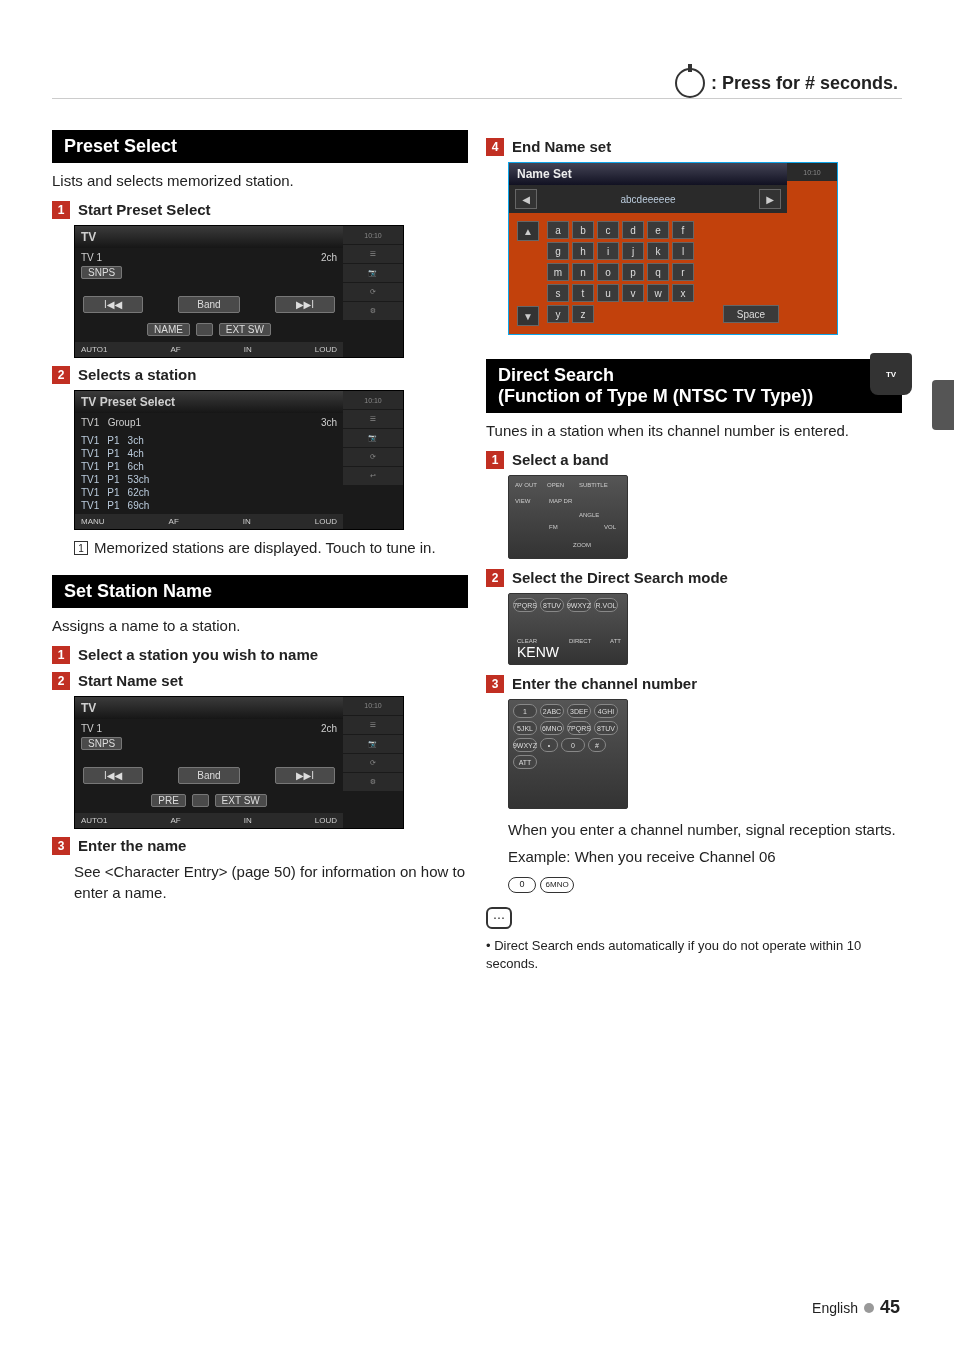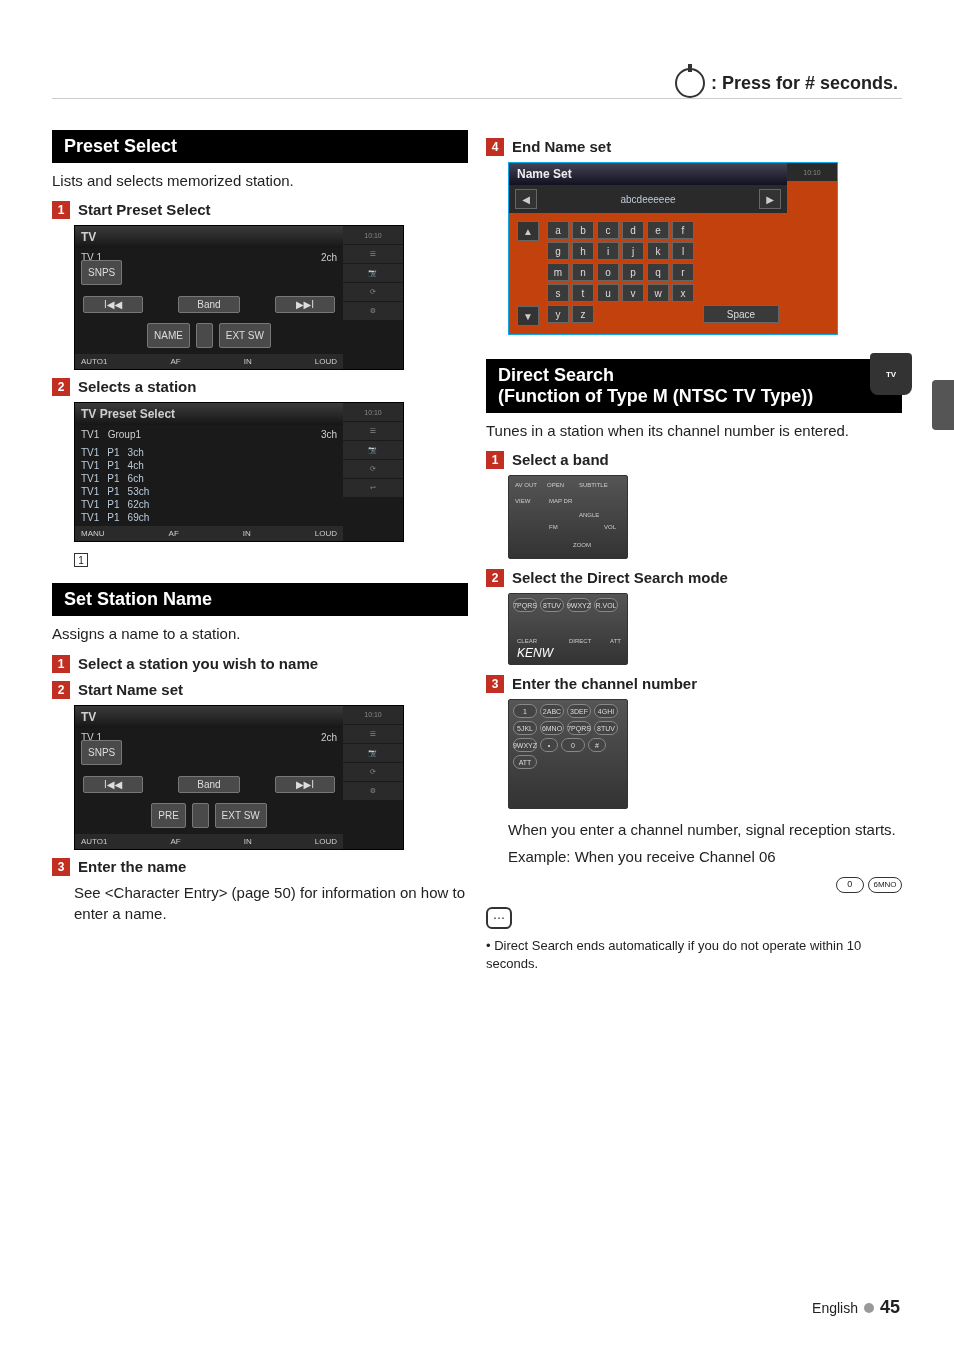--- a/index.html
+++ b/index.html
@@ -15,21 +15,21 @@
   .section-bar { background:#000; color:#fff; font-weight:700; font-size:18px; padding:6px 12px; margin-bottom:8px; position:relative;}
   .section-bar.with-icon { padding-right:50px; }
   .tv-badge { position:absolute; right:-10px; top:-6px; width:42px; height:42px; background:#333; border-radius:4px 4px 8px 8px; display:flex; align-items:center; justify-content:center; color:#fff; font-size:8px;}
   .body-text { font-size:15px; line-height:1.35; margin:4px 0 10px 0; }
   .step { display:flex; align-items:flex-start; gap:8px; margin:8px 0 6px 0;}
   .step-num { width:18px; height:18px; background:#c12f22; color:#fff; font-size:12px; font-weight:700; display:flex; align-items:center; justify-content:center;}
   .step-label { font-weight:700; font-size:15px; }
   .screenshot { width:330px; margin:4px 0 8px 22px; background:#1a1a1a; border:1px solid #000; color:#cfcfcf; font-size:10px;}
   .screenshot .titlebar { background:linear-gradient(#3b3b3b,#161616); padding:4px 6px; font-size:12px; font-weight:700;}
   .screenshot .sub { padding:4px 6px; display:flex; justify-content:space-between;}
-  .btn-sm { background:#4a4a4a; border:1px solid #777; color:#ddd; padding:6px 6px; font-size:10px; border-radius:2px;}
+  .btn-sm { background:#4a4a4a; border:1px solid #777; color:#ddd; padding:0 6px; font-size:10px; border-radius:2px;}
   .screenshot .footer { background:#2a2a2a; padding:3px 6px; display:flex; justify-content:space-between; font-size:8px;}
   .preset-list { padding:2px 6px; }
   .preset-row { display:flex; gap:8px; padding:1px 0; font-size:10px; color:#bcd;}
   .note-row { display:flex; gap:6px; font-size:15px; margin:8px 0 8px 22px; line-height:1.35;}
   .note-square { width:14px; height:14px; border:1px solid #333; display:flex; align-items:center; justify-content:center; font-size:10px; margin-top:3px; flex:0 0 14px;}
   .small-block { width:120px; height:84px; border:1px solid #333; margin:6px 0 10px 22px; background:linear-gradient(#555,#333); border-radius:2px; position:relative;}
   .small-block.taller{height:110px;}
   .small-block .lbl{position:absolute;font-size:6px;color:#ccc;}
   .info-icon { width:26px; height:22px; border:2px solid #333; border-radius:6px; display:inline-flex; align-items:center; justify-content:center; font-size:12px; margin:4px 0;}
   .bullet-note { font-size:13px; line-height:1.4; margin-left:0;}
@@ -37,21 +37,21 @@
   .pagefoot .pn { font-weight:700; font-size:18px;}
   .pagefoot .dot{width:10px;height:10px;border-radius:50%;background:#999;}
   .name-set-screenshot{width:330px;margin:4px 0 8px 22px;background:#c2410c;border:1px solid #0ea5e9;color:#cfcfcf;font-size:10px;position:relative;}
   .ns-title{background:linear-gradient(#445,#112);padding:4px 8px;font-size:12px;font-weight:700;color:#eee;}
   .ns-body{padding:8px;display:flex;gap:8px;}
   .arrow-col{display:flex;flex-direction:column;justify-content:space-between;}
   .arrow-btn{width:22px;height:20px;background:#333;border:1px solid #666;color:#ccc;display:flex;align-items:center;justify-content:center;font-size:10px;}
   .key-grid{flex:1;}
   .key-row{display:flex;gap:3px;margin-bottom:3px;}
   .key{width:22px;height:18px;background:#3a3a3a;border:1px solid #666;color:#ddd;display:flex;align-items:center;justify-content:center;font-size:10px;}
-  .key.wide{width:76px;}
+  .key.wide{width:56px;}
   .ns-top{display:flex;gap:6px;align-items:center;padding:4px 6px;background:#2a2a2a;font-size:10px;}
   .ns-input{flex:1;text-align:center;color:#bcd;}
   .three-btn-row{display:flex;justify-content:space-between;align-items:center;padding:10px 8px;}
   .wide-btn{background:#4a4a4a;border:1px solid #777;color:#ddd;padding:2px 18px;font-size:10px;border-radius:2px;min-width:60px;display:flex;align-items:center;justify-content:center;}
   .indent-text{font-size:15px;line-height:1.4;margin:6px 0 4px 22px;}
   .side-tab{position:absolute;right:0;top:380px;width:22px;height:50px;background:#555;border-radius:4px 0 0 4px;}
   .tiny-nums{display:flex;gap:3px;flex-wrap:wrap;padding:4px;}
   .tiny-nums .tn{width:24px;height:14px;border:1px solid #888;border-radius:7px;font-size:7px;display:flex;align-items:center;justify-content:center;background:#444;color:#ddd;}
   .scrn-right{float:right;width:60px;display:flex;flex-direction:column;gap:1px;}
   .scrn-right .ri{height:18px;background:#2a2a2a;font-size:7px;display:flex;align-items:center;justify-content:center;color:#888;}
@@ -177,20 +177,21 @@
             <div class="ri">⟳</div>
             <div class="ri">↩</div>
           </div>
         </div>
       </div>
 
       <div class="note-row">
         <div class="note-square">
             <span>1</span>
           </div>
+        <div>Memorized stations are displayed. Touch to tune in.</div>
       </div>
 
       <div class="section-bar" style="margin-top:16px;">Set Station Name</div>
       <div class="body-text">Assigns a name to a station.</div>
 
       <div class="step">
         <div class="step-num">1</div>
         <div class="step-label">Select a station you wish to name</div>
       </div>
 
@@ -340,21 +341,21 @@
       <div class="small-block" style="height:72px;">
         <div class="tiny-nums">
           <span class="tn">7PQRS</span>
           <span class="tn">8TUV</span>
           <span class="tn">9WXYZ</span>
           <span class="tn">R.VOL</span>
         </div>
         <span class="lbl" style="bottom:20px;left:8px;">CLEAR</span>
         <span class="lbl" style="bottom:20px;left:60px;">DIRECT</span>
         <span class="lbl" style="bottom:20px;right:6px;">ATT</span>
-        <span class="lbl" style="bottom:4px;left:8px;font-size:12px;color:#fff;font-style:italic;">KENW</span>
+        <span class="lbl" style="bottom:4px;left:8px;font-size:14px;color:#fff;">KENW</span>
       </div>
 
       <div class="step">
         <div class="step-num">3</div>
         <div class="step-label">Enter the channel number</div>
       </div>
       <div class="small-block taller">
         <div class="tiny-nums">
           <span class="tn">1</span>
           <span class="tn">2ABC</span>
@@ -368,21 +369,21 @@
           <span class="tn" style="width:18px;">•</span>
           <span class="tn">0</span>
           <span class="tn" style="width:18px;">#</span>
           <span class="tn">ATT</span>
         </div>
       </div>
 
       <div class="indent-text">When you enter a channel number, signal reception starts.</div>
       <div class="indent-text">
         <span>Example: When you receive Channel 06</span>
-        <div style="margin-top:4px;text-align:right;">
+        <div style="margin-top:4px;text-align:left;">
           <span class="tn" style="display:inline-flex;width:28px;height:16px;border:1px solid #333;border-radius:8px;font-size:9px;align-items:center;justify-content:center;">0</span>
           <span class="tn" style="display:inline-flex;width:34px;height:16px;border:1px solid #333;border-radius:8px;font-size:8px;align-items:center;justify-content:center;">6MNO</span>
         </div>
       </div>
 
       <div style="margin:10px 0 4px 0;">
         <span class="info-icon">⋯</span>
       </div>
       <div class="bullet-note">• <span>Direct Search ends automatically if you do not operate within 10 seconds.</span></div>
     </div>

